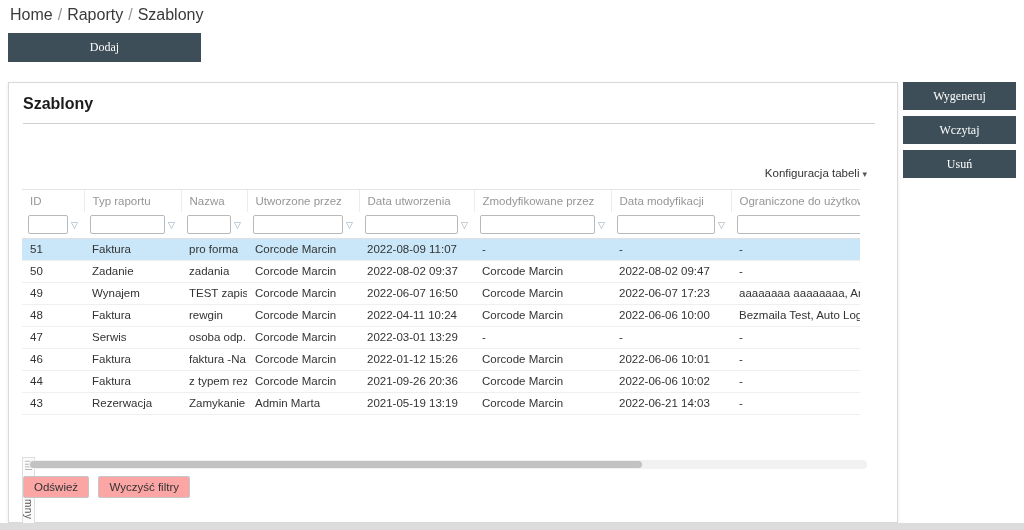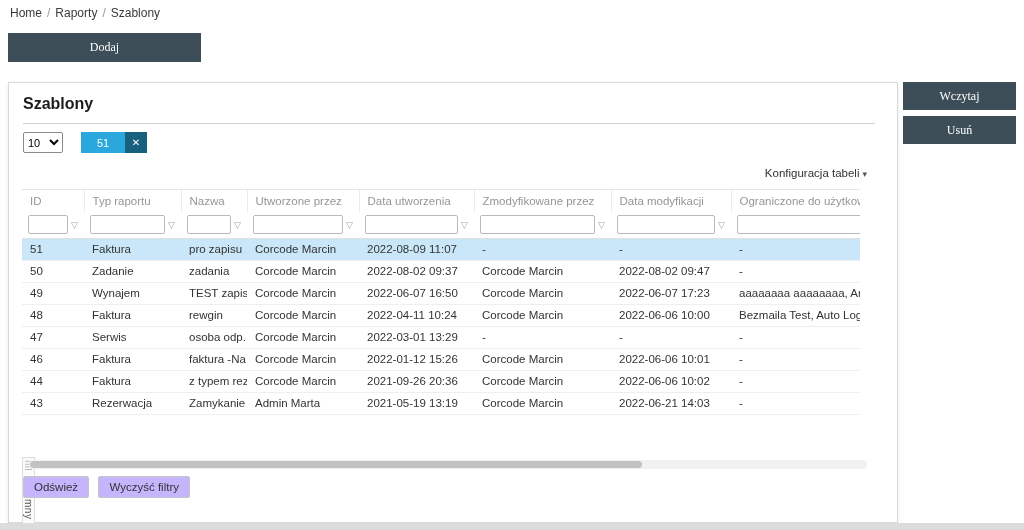--- a/index.html
+++ b/index.html
@@ -7,21 +7,21 @@
   body {
     position: relative;
     font-family: "Liberation Sans", sans-serif;
     font-size: 12px;
     background: #ffffff;
     overflow: hidden;
     color: #333;
   }
 
   
-  .breadcrumb { position:absolute; left:10px; top:6px; font-size:12px; color:#3a3a3a; }
+  .breadcrumb { position:absolute; left:10px; top:6px; font-size:16px; color:#3a3a3a; }
   .breadcrumb a { color:#3a3a3a; text-decoration:none; cursor:pointer; }
   .breadcrumb .sep { color:#999; margin:0 5px; }
 
   
   .btn-dark {
     background: var(--accent-dark, #3d4e58);
     color:#fff; border:none; font-size:12px; cursor:pointer;
     font-family:Liberation Serif, serif;
   }
   .add-btn { position:absolute; left:8px; top:33px; width:193px; height:29px; }
@@ -84,21 +84,21 @@
   .grip { font-size:7px; color:#8a8a8a; letter-spacing:1px; transform:rotate(90deg); line-height:6px; }
   .vtext { writing-mode:vertical-rl; font-size:10px; color:#555; margin-top:8px; letter-spacing:.5px; }
 
   
   .hscroll { position:absolute; left:20px; top:377px; width:838px; height:9px; background:#f1f1f1; border-radius:4px; }
   .hscroll .thumb { position:absolute; left:1px; top:1px; width:73%; height:7px; background:#c2c2c2; border-radius:4px; cursor:pointer; }
 
   
   .panel-footer { position:absolute; left:14px; right:14px; top:393px; height:26px; }
   .btn-light {
-    height:22px; padding:0 10px; background:#c4b5fd; border:1px solid #c6c6c6;
+    height:22px; padding:0 10px; background:#fca5a5; border:1px solid #c6c6c6;
     font-size:11.5px; color:#333; margin-right:6px; cursor:pointer; font-family:inherit; border-radius:2px;
   }
   .pager { position:absolute; right:12px; top:3px; display:flex; align-items:center; font-size:11.5px; color:#9a9a9a; }
   .pager .range { margin-right:26px; }
   .pg-btn { cursor:pointer; color:#8f8f8f; font-size:11px; margin:0 5px; letter-spacing:-1px; }
   .pg-btn.disabled { color:#cfcfcf; cursor:default; }
   .pagetext { margin:0 6px; color:#9a9a9a; }
 
   
   .side-actions { position:absolute; left:903px; top:82px; width:113px; display:flex; flex-direction:column; gap:6px; }
@@ -112,29 +112,20 @@
 <div class="breadcrumb">
   <a>Home</a><span class="sep">/</span><a>Raporty</a><span class="sep">/</span><span>Szablony</span>
 </div>
 
 <button class="btn-dark add-btn">Dodaj</button>
 
 <div class="panel">
   <div class="panel-title">Szablony</div>
   <div class="title-rule"></div>
 
-  <div class="controls">
-    <select class="page-size">
-      <option>10</option>
-    </select>
-    <div class="chip">
-      <span class="chip-val">51</span>
-      <span class="chip-x">✕</span>
-    </div>
-  </div>
 
   <div class="config-link">
     <span>Konfiguracja tabeli</span><span class="caret">▾</span>
   </div>
 
   <div class="table-zone">
     <div class="table-wrap">
       <table class="grid" id="grid">
           <thead>
             <tr>
@@ -194,21 +185,21 @@
                 <div class="fwrap">
                   <input style="">
                 </div>
               </td>
             </tr>
           </thead>
           <tbody>
             <tr class="selected">
               <td>51</td>
               <td>Faktura</td>
-              <td>pro zapisu</td>
+              <td>pro forma</td>
               <td>Corcode Marcin</td>
               <td>2022-08-09 11:07</td>
               <td>-</td>
               <td>-</td>
               <td>-</td>
             </tr>
             <tr>
               <td>50</td>
               <td>Zadanie</td>
               <td>zadania</td>
@@ -291,17 +282,18 @@
     <div class="thumb"></div>
   </div>
 
   <div class="panel-footer">
     <button class="btn-light">Odśwież</button>
     <button class="btn-light">Wyczyść filtry</button>
   </div>
 </div>
 
 <div class="side-actions">
+  <button class="btn-dark">Wygeneruj</button>
   <button class="btn-dark">Wczytaj</button>
   <button class="btn-dark">Usuń</button>
 </div>
 
 <div class="bottom-strip"></div>
 
 </body></html>

